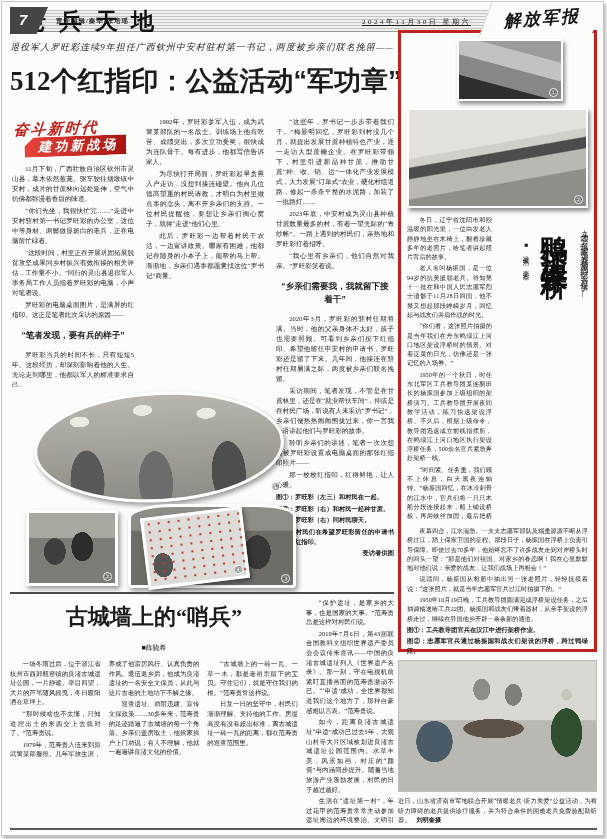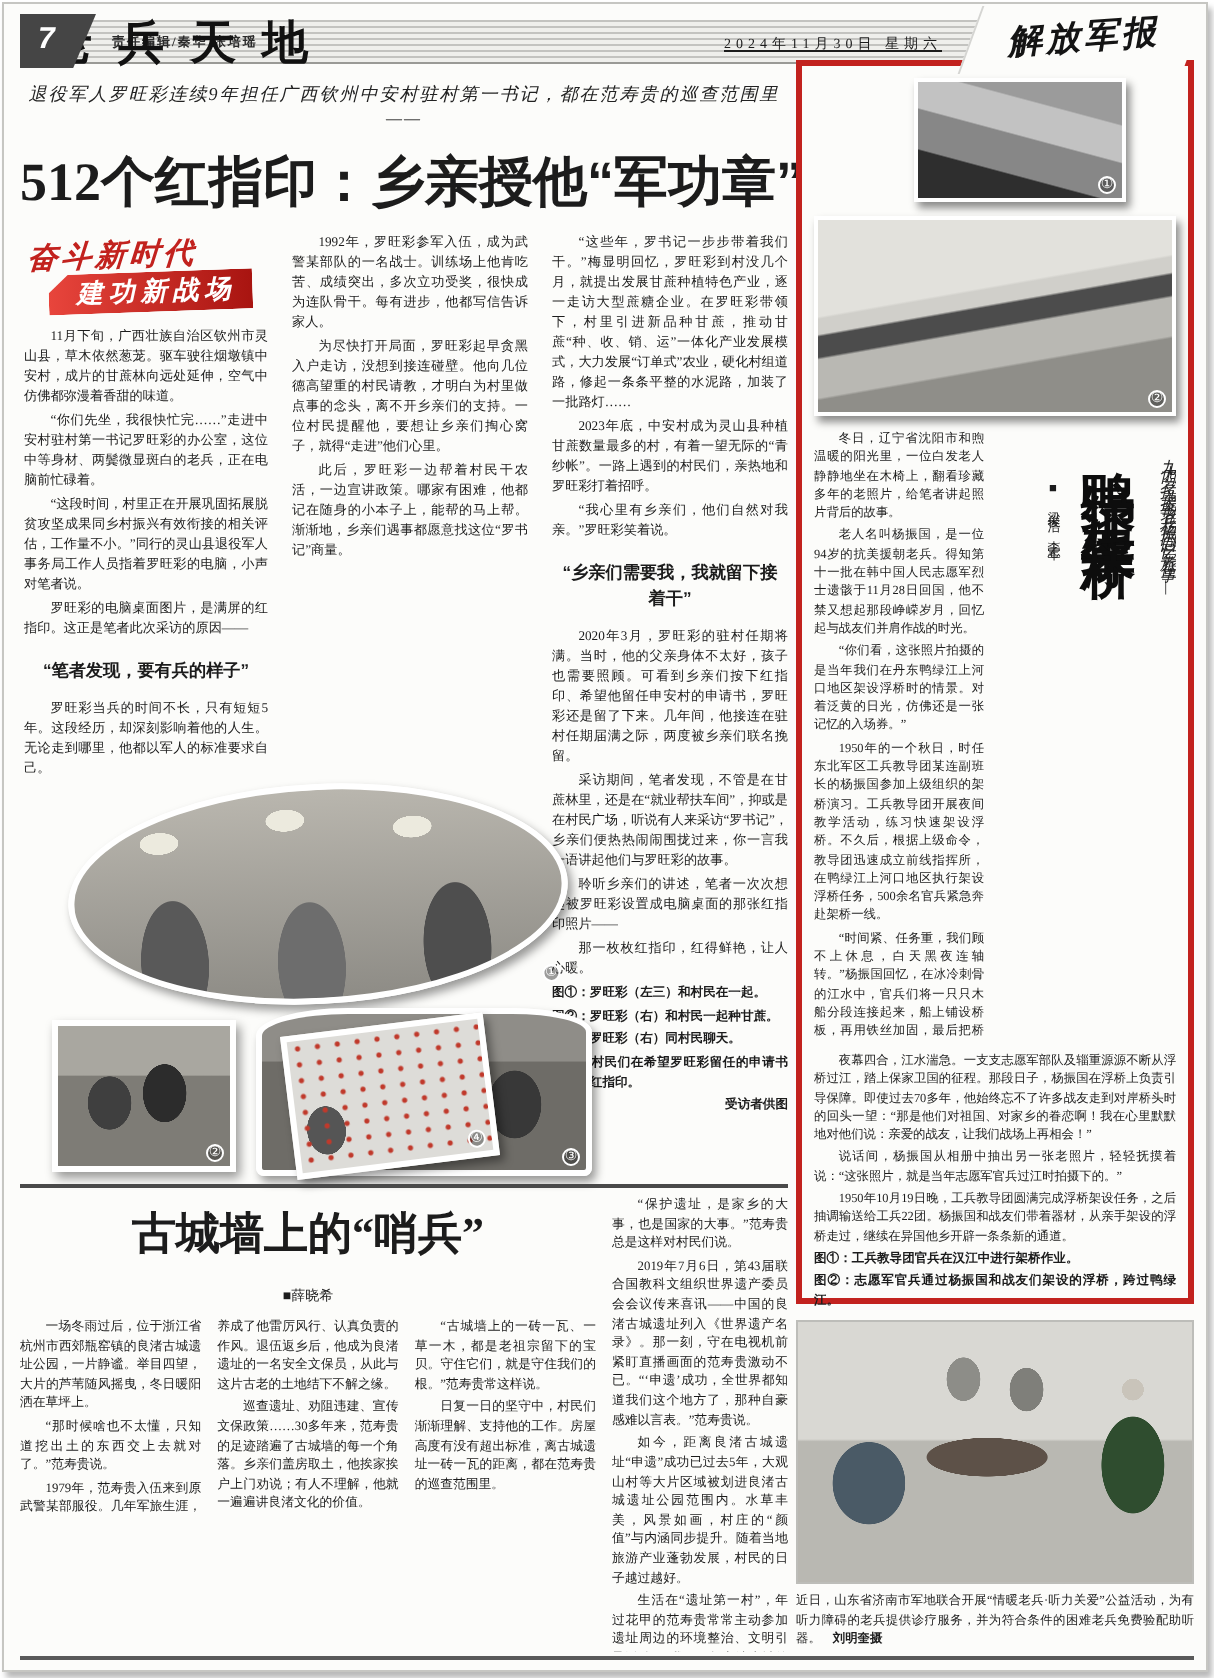--- a/index.html
+++ b/index.html
@@ -137,22 +137,22 @@
     <div class="pg-tab">7</div>
     <div class="editors">责任编辑/秦华 张培瑶</div>
     <div class="sec-title">老兵天地</div>
     <div class="issue-date">2024年11月30日 星期六</div>
     <div class="masthead">
       <span>解放军报</span>
     </div>
   </header>
 
   <section class="main-article">
-    <div class="kicker">退役军人罗旺彩连续9年担任广西钦州中安村驻村第一书记，都在范寿贵的巡查范围里——</div>
-    <h1 class="headline"><span class="hl-song">512个红指印：</span><span class="hl-hei">乡亲授他“军功章”</span></h1>
+    <div class="kicker">退役军人罗旺彩连续9年担任广西钦州中安村驻村第一书记，两度被乡亲们联名挽留——</div>
+    <h1 class="headline"><span class="hl-song">512个红指印：</span><span class="hl-hei">公益活动“军功章”</span></h1>
 
     <div class="ncol col1">
       <div class="stamp">
         <div class="stamp-l1">奋斗新时代</div>
         <div class="stamp-l2">建功新战场</div>
       </div>
     <p>11月下旬，广西壮族自治区钦州市灵山县，草木依然葱茏。驱车驶往烟墩镇中安村，成片的甘蔗林向远处延伸，空气中仿佛都弥漫着香甜的味道。</p>
         <p>“你们先坐，我很快忙完……”走进中安村驻村第一书记罗旺彩的办公室，这位中等身材、两鬓微显斑白的老兵，正在电脑前忙碌着。</p>
         <p>“这段时间，村里正在开展巩固拓展脱贫攻坚成果同乡村振兴有效衔接的相关评估，工作量不小。”同行的灵山县退役军人事务局工作人员指着罗旺彩的电脑，小声对笔者说。</p>
         <p>罗旺彩的电脑桌面图片，是满屏的红指印。这正是笔者此次采访的原因——</p>

